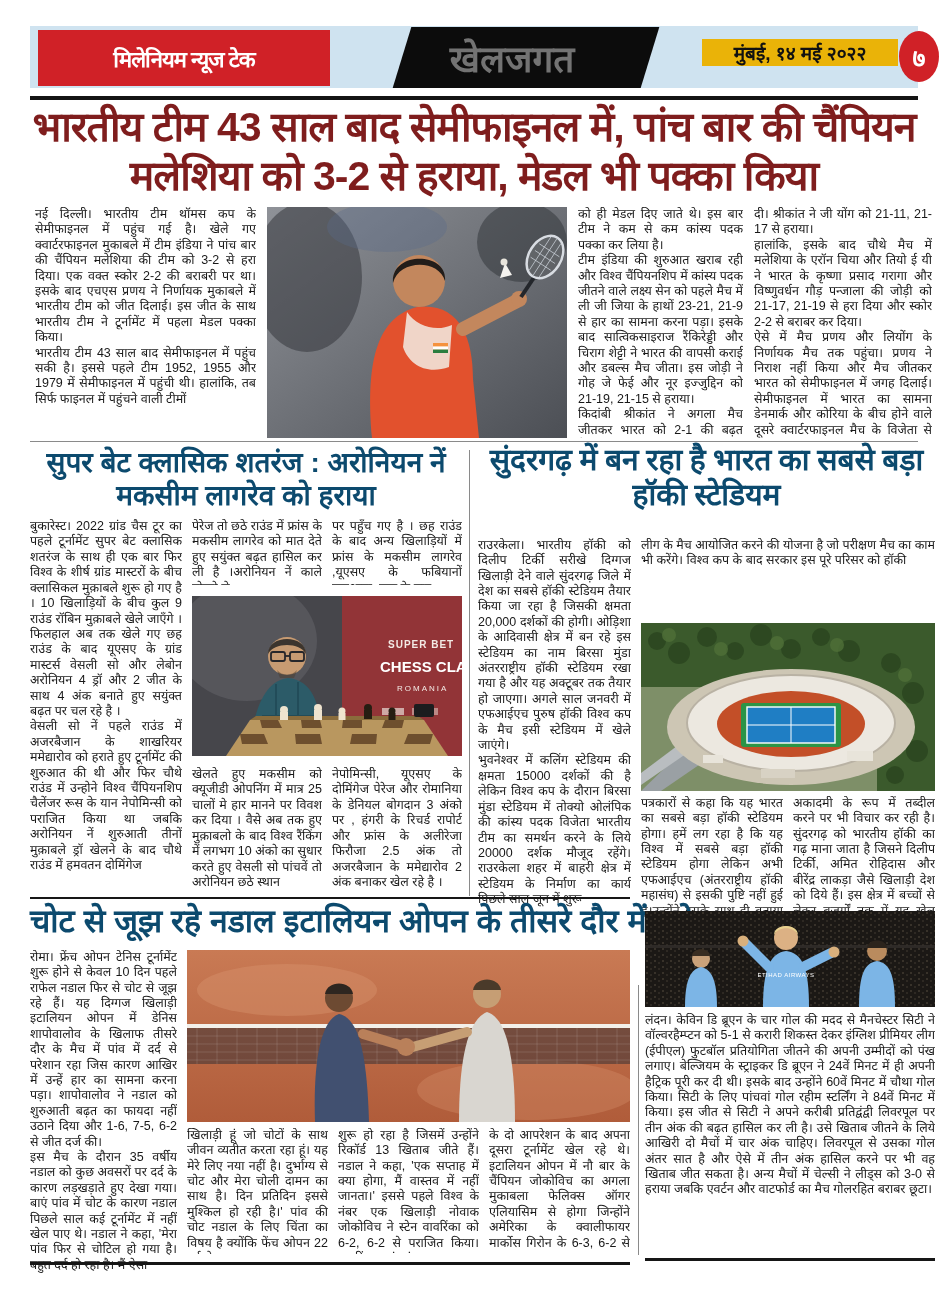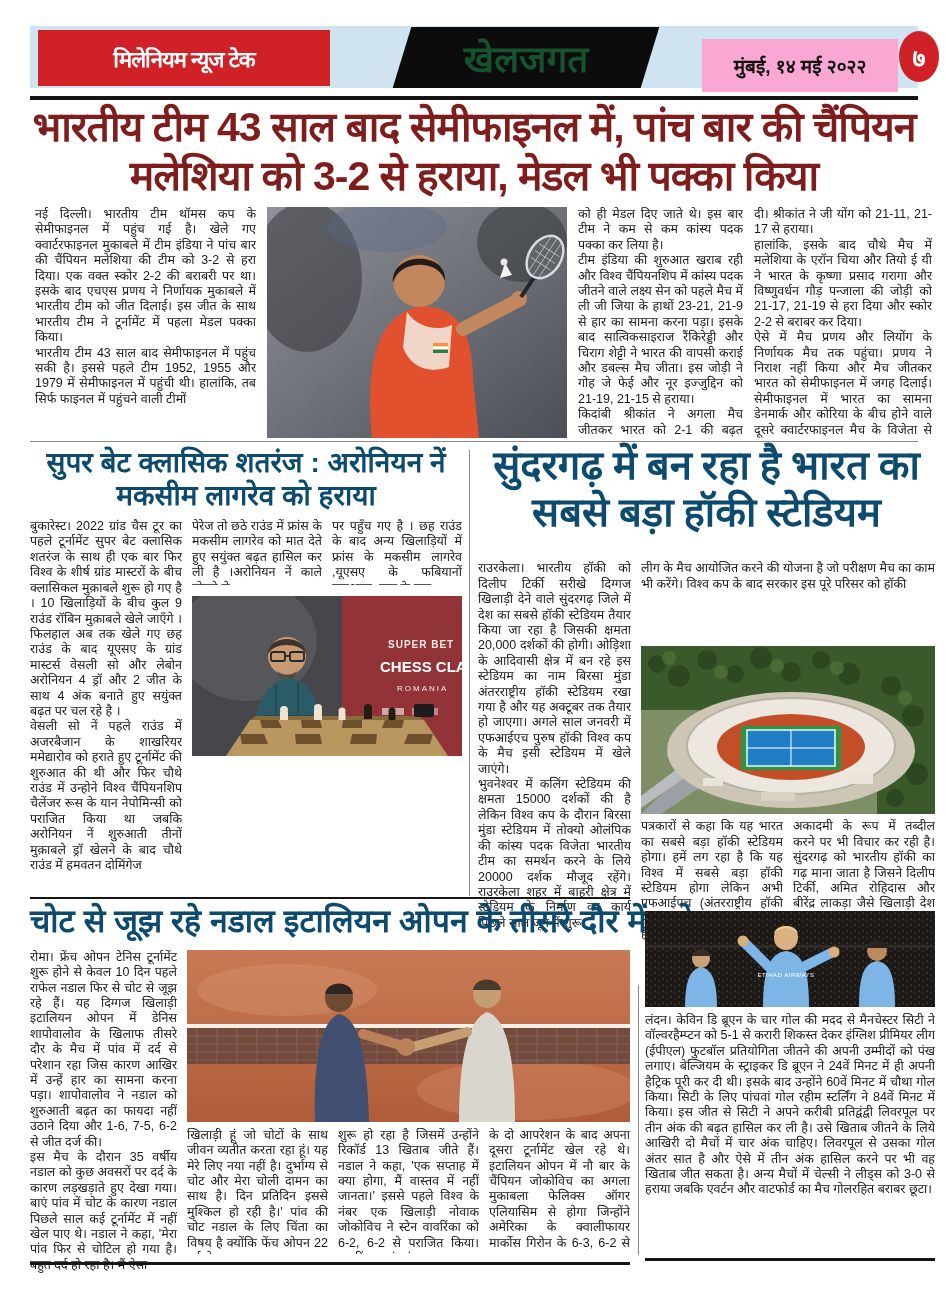--- a/index.html
+++ b/index.html
@@ -5,23 +5,23 @@
   html,body{margin:0;padding:0;background:#e8e8e8;}
   #page{position:relative;width:945px;height:1296px;margin:0 auto;background:#ffffff;
         font-family:"Liberation Sans","DejaVu Sans",sans-serif;color:#111;overflow:hidden;}
   .abs{position:absolute;}
   
   .header-strip{left:30px;top:26px;width:888px;height:62px;background:#cfe3f0;}
   .masthead{left:38px;top:30px;width:292px;height:56px;background:#d02127;color:#fff;
             display:flex;align-items:center;justify-content:center;font-size:22px;font-weight:bold;
             letter-spacing:-1px;}
   .flag-shape{left:402px;top:27px;width:248px;height:61px;background:#0c0c0c;transform:skewX(-17deg);}
-  .flag-label{left:402px;top:27px;width:248px;height:61px;color:#14532d;display:flex;align-items:center;
+  .flag-label{left:388px;top:27px;width:248px;height:61px;color:#737373;display:flex;align-items:center;
               justify-content:center;font-size:37px;font-weight:bold;}
-  .date-box{left:702px;top:39px;width:196px;height:53px;background:#f9a8d4;display:flex;align-items:center;
+  .date-box{left:702px;top:39px;width:196px;height:27px;background:#eab308;display:flex;align-items:center;
             justify-content:center;font-size:19px;font-weight:bold;}
   .page-circle{left:899px;top:31px;width:40px;height:51px;background:#d02127;border-radius:50%;color:#fff;
                display:flex;align-items:center;justify-content:center;font-size:25px;font-weight:bold;}
   .top-rule{left:30px;top:96px;width:888px;height:4px;background:#141414;}
   
   .hl-main{left:30px;top:103px;width:888px;font-size:41px;font-weight:800;line-height:1.2;
            text-align:center;letter-spacing:-1px;color:#7f1d1d;}
   .hl-sub{font-weight:800;text-align:center;line-height:1.18;color:#0c4a6e;}
   
   .body-text{font-size:12.5px;line-height:15.4px;text-align:justify;white-space:pre-line;
@@ -141,29 +141,31 @@
             <g fill="#261d12">
               <circle cx="176" cy="112" r="4"></circle>
                 <rect x="172" y="114" width="8" height="9"></rect>
               <circle cx="200" cy="115" r="3.5"></circle>
                 <rect x="196.5" y="117" width="7" height="7"></rect>
             </g>
             <rect x="222" y="108" width="20" height="13" rx="2" fill="#1c1c1e"></rect>
           </svg>
         </div>
         <div style="display:flex;gap:10px;">
+          <div class="body-text" style="flex:1;height:148px;">खेलते हुए मकसीम को क्यूजीडी ओपनिंग में मात्र 25 चालों मे हार मानने पर विवश कर दिया । वैसे अब तक हुए मुक़ाबलो के बाद विश्व रैंकिंग में लगभग 10 अंको का सुधार करते हुए वेसली सो पांचवें तो अरोनियन छठे स्थान</div>
+          <div class="body-text" style="flex:1;height:148px;">नेपोमिन्सी, यूएसए के दोमिंगेज पेरेज और रोमानिया के डेनियल बोगदान 3 अंको पर , हंगरी के रिचर्ड रापोर्ट और फ्रांस के अलीरेजा फिरौजा 2.5 अंक तो अजरबैजान के ममेद्यारोव 2 अंक बनाकर खेल रहे है ।</div>
         </div>
       </div>
     </div>
   </div>
 
   <div class="abs rule-thin" style="left:469px;top:450px;width:1px;height:446px;"></div>
 
   <div class="abs" style="left:478px;top:442px;width:457px;">
-    <div class="hl-sub" style="font-size:40px;font-family:'Liberation Serif','DejaVu Serif',serif;font-weight:600;">सुंदरगढ़ में बन रहा है भारत का सबसे बड़ा हॉकी स्टेडियम</div>
+    <div class="hl-sub" style="font-size:30px;font-family:'Liberation Serif','DejaVu Serif',serif;font-weight:600;">सुंदरगढ़ में बन रहा है भारत का सबसे बड़ा हॉकी स्टेडियम</div>
     <div style="display:flex;gap:10px;margin-top:25px;">
       <div class="body-text" style="width:153px;height:382px;">राउरकेला। भारतीय हॉकी को दिलीप टिर्की सरीखे दिग्गज खिलाड़ी देने वाले सुंदरगढ़ जिले में देश का सबसे हॉकी स्टेडियम तैयार किया जा रहा है जिसकी क्षमता 20,000 दर्शकों की होगी। ओड़िशा के आदिवासी क्षेत्र में बन रहे इस स्टेडियम का नाम बिरसा मुंडा अंतरराष्ट्रीय हॉकी स्टेडियम रखा गया है और यह अक्टूबर तक तैयार हो जाएगा। अगले साल जनवरी में एफआईएच पुरुष हॉकी विश्व कप के मैच इसी स्टेडियम में खेले जाएंगे।
 भुवनेश्वर में कलिंग स्टेडियम की क्षमता 15000 दर्शकों की है लेकिन विश्व कप के दौरान बिरसा मुंडा स्टेडियम में तोक्यो ओलंपिक की कांस्य पदक विजेता भारतीय टीम का समर्थन करने के लिये 20000 दर्शक मौजूद रहेंगे। राउरकेला शहर में बाहरी क्षेत्र में स्टेडियम के निर्माण का कार्य पिछले साल जून में शुरू</div>
       <div style="flex:1;">
         <div style="display:flex;gap:10px;">
           <div class="body-text" style="flex:1;height:80px;">लीग के मैच आयोजित करने की योजना है जो परीक्षण मैच का काम भी करेंगे। विश्व कप के बाद सरकार इस पूरे परिसर को हॉकी</div>
         </div>
         <div class="photo" style="width:294px;height:168px;margin:5px 0;">
           <svg width="294" height="168" viewBox="0 0 294 168">
             <rect width="294" height="168" fill="#7e8f68"></rect>

